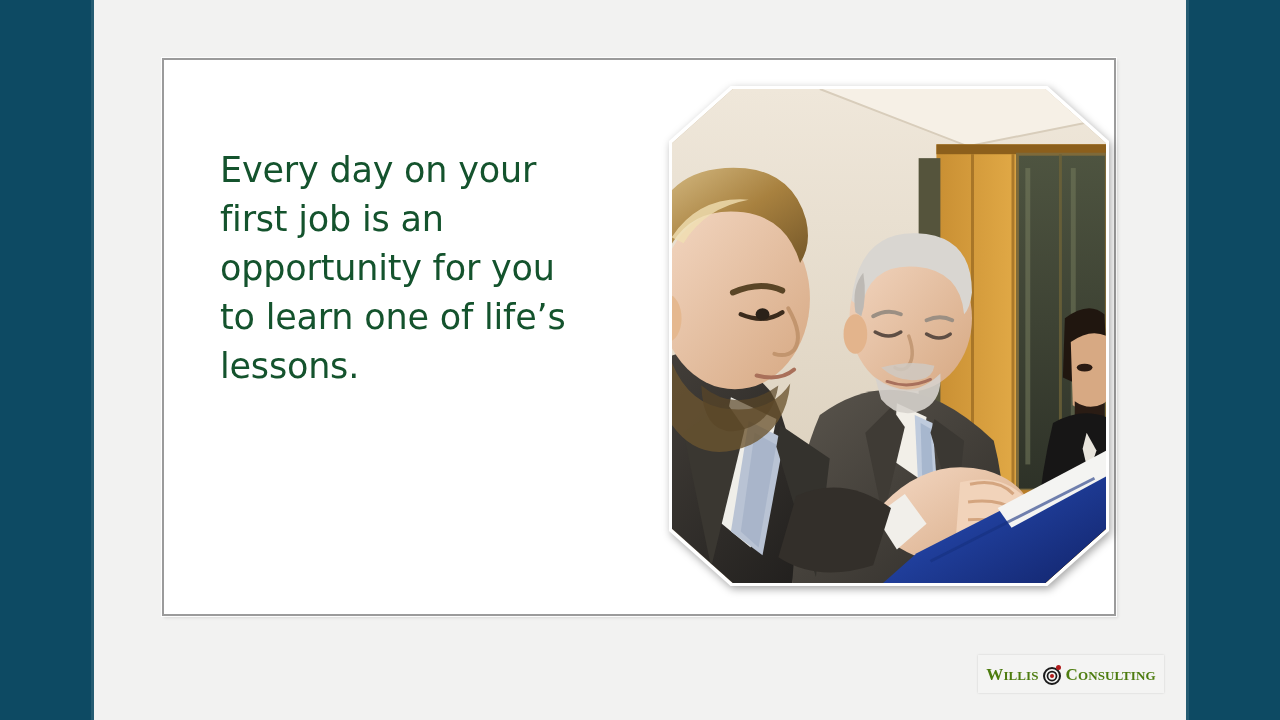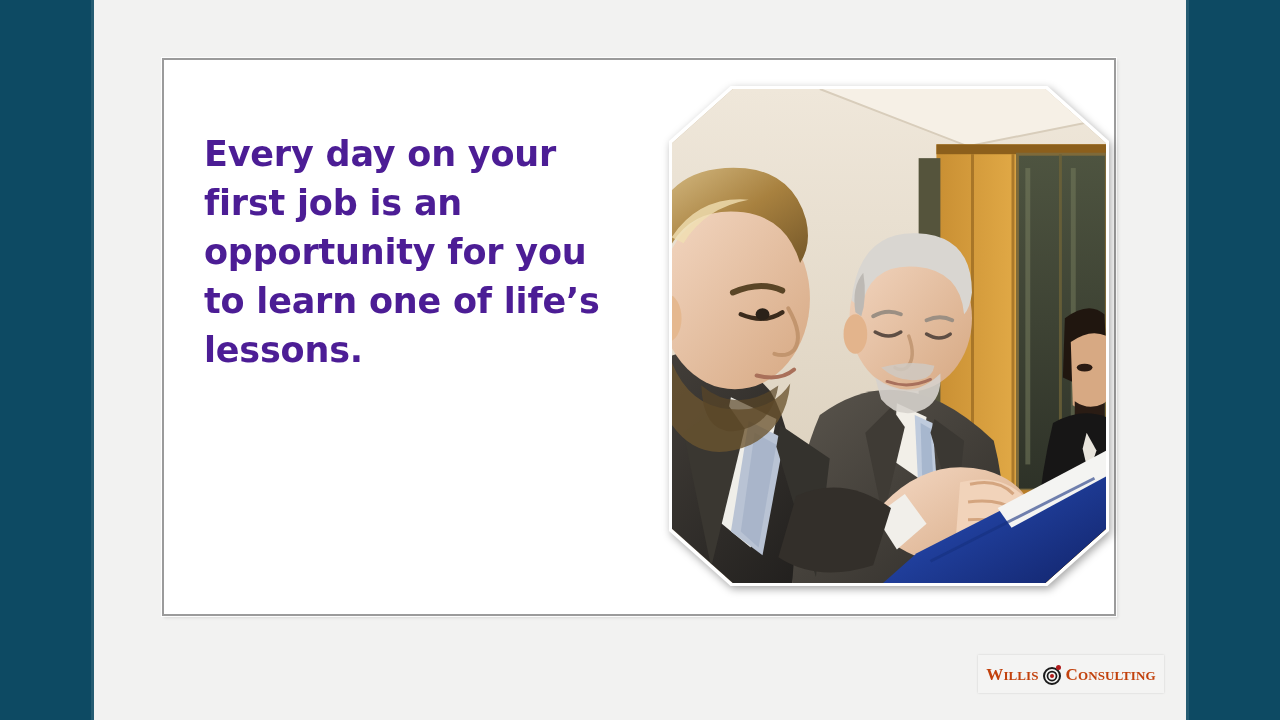--- a/index.html
+++ b/index.html
@@ -67,27 +67,27 @@
   }
 
   
   .quote-block {
     position: absolute;
     left: 40px;
     top: 70px;
     width: 410px;
   }
   .quote-para {
-    color: #4c1d95;
+    color: #14532d;
     font-family: "DejaVu Sans", "Liberation Sans", sans-serif;
     font-size: 35px;
     line-height: 49px;
-    font-weight: 700;
+    font-weight: 400;
     letter-spacing: -0.2px;
-    margin: 0;
+    margin: 16px;
   }
   .quote-para + .quote-para {
     margin-top: 32px;
   }
 
   
   .photo-wrap {
     position: absolute;
     left: 505px;
     top: 26px;
@@ -131,21 +131,21 @@
     background: #F4F4F3;
     box-shadow: 0 0 2px rgba(0,0,0,0.15);
     display: flex;
     align-items: center;
     justify-content: center;
     gap: 3px;
   }
   .logo-word {
     font-family: "Liberation Serif", "DejaVu Serif", serif;
     font-weight: bold;
-    color: #c2410c;
+    color: #4d7c0f;
     font-size: 17px;
     letter-spacing: 0.1px;
     line-height: 1;
   }
   .logo-word .cap { font-size: 17px; }
   .logo-word .small { font-size: 13px; }
   .logo-mark {
     position: relative;
     width: 21px;
     height: 21px;

